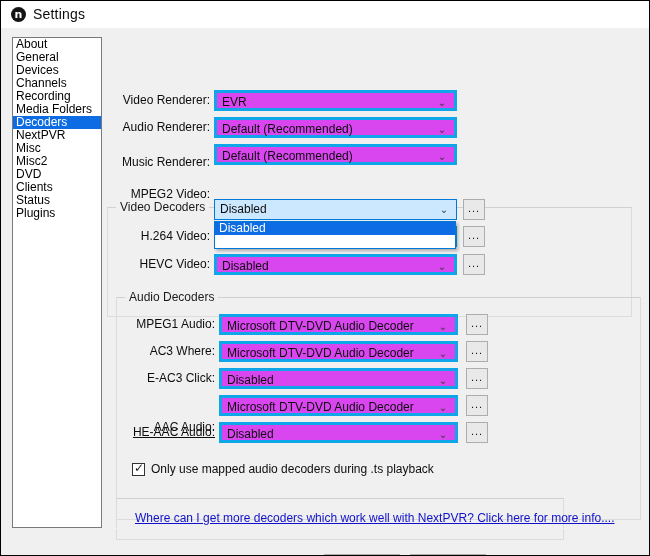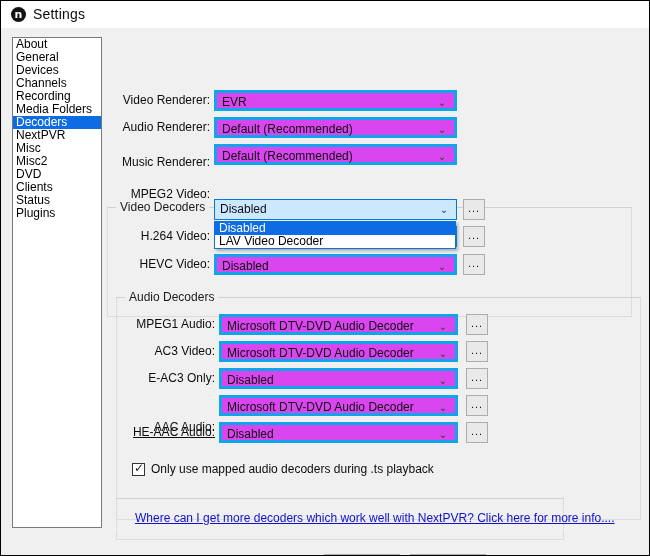--- a/index.html
+++ b/index.html
@@ -339,27 +339,27 @@
           <span class="combo-text">Disabled</span>
           <span class="chev">⌄</span>
         </div>
         <div class="dots-btn" style="left: 462px; top: 226px;">...</div>
         <div class="field-label" style="right: 434px; top: 289px;">MPEG1 Audio:</div>
         <div class="combo" style="left: 218px; top: 286px; width: 239px;">
           <span class="combo-text">Microsoft DTV-DVD Audio Decoder</span>
           <span class="chev">⌄</span>
         </div>
         <div class="dots-btn" style="left: 465px; top: 286px;">...</div>
-        <div class="field-label" style="right: 434px; top: 316px;">AC3 Video:</div>
+        <div class="field-label" style="right: 434px; top: 316px;">AC3 Where:</div>
         <div class="combo" style="left: 218px; top: 313px; width: 239px;">
           <span class="combo-text">Microsoft DTV-DVD Audio Decoder</span>
           <span class="chev">⌄</span>
         </div>
         <div class="dots-btn" style="left: 465px; top: 313px;">...</div>
-        <div class="field-label" style="right: 434px; top: 343px;">E-AC3 Only:</div>
+        <div class="field-label" style="right: 434px; top: 343px;">E-AC3 Click:</div>
         <div class="combo" style="left: 218px; top: 340px; width: 239px;">
           <span class="combo-text">Disabled</span>
           <span class="chev">⌄</span>
         </div>
         <div class="dots-btn" style="left: 465px; top: 340px;">...</div>
         <div class="field-label" style="right: 434px; top: 392px; margin-left: 12px;">AAC Audio:</div>
         <div class="combo" style="left: 218px; top: 367px; width: 239px;">
           <span class="combo-text">Microsoft DTV-DVD Audio Decoder</span>
           <span class="chev">⌄</span>
         </div>
@@ -367,21 +367,20 @@
         <div class="field-label" style="right: 434px; top: 397px; text-decoration: underline;">HE-AAC Audio:</div>
         <div class="combo" style="left: 218px; top: 394px; width: 239px;">
           <span class="combo-text">Disabled</span>
           <span class="chev">⌄</span>
         </div>
         <div class="dots-btn" style="left: 465px; top: 394px;">...</div>
       </div>
 
     <div id="dropdown-list">
         <div class="dd-item sel">Disabled</div>
-        <div class="dd-item">LAV Video Decoder</div>
       </div>
 
     <div id="chk-row">
       <div id="chk-box">
         <span class="tick">✓</span>
       </div>
       <div id="chk-label">Only use mapped audio decoders during .ts playback</div>
     </div>
 
     <div id="footer-sep"></div>

